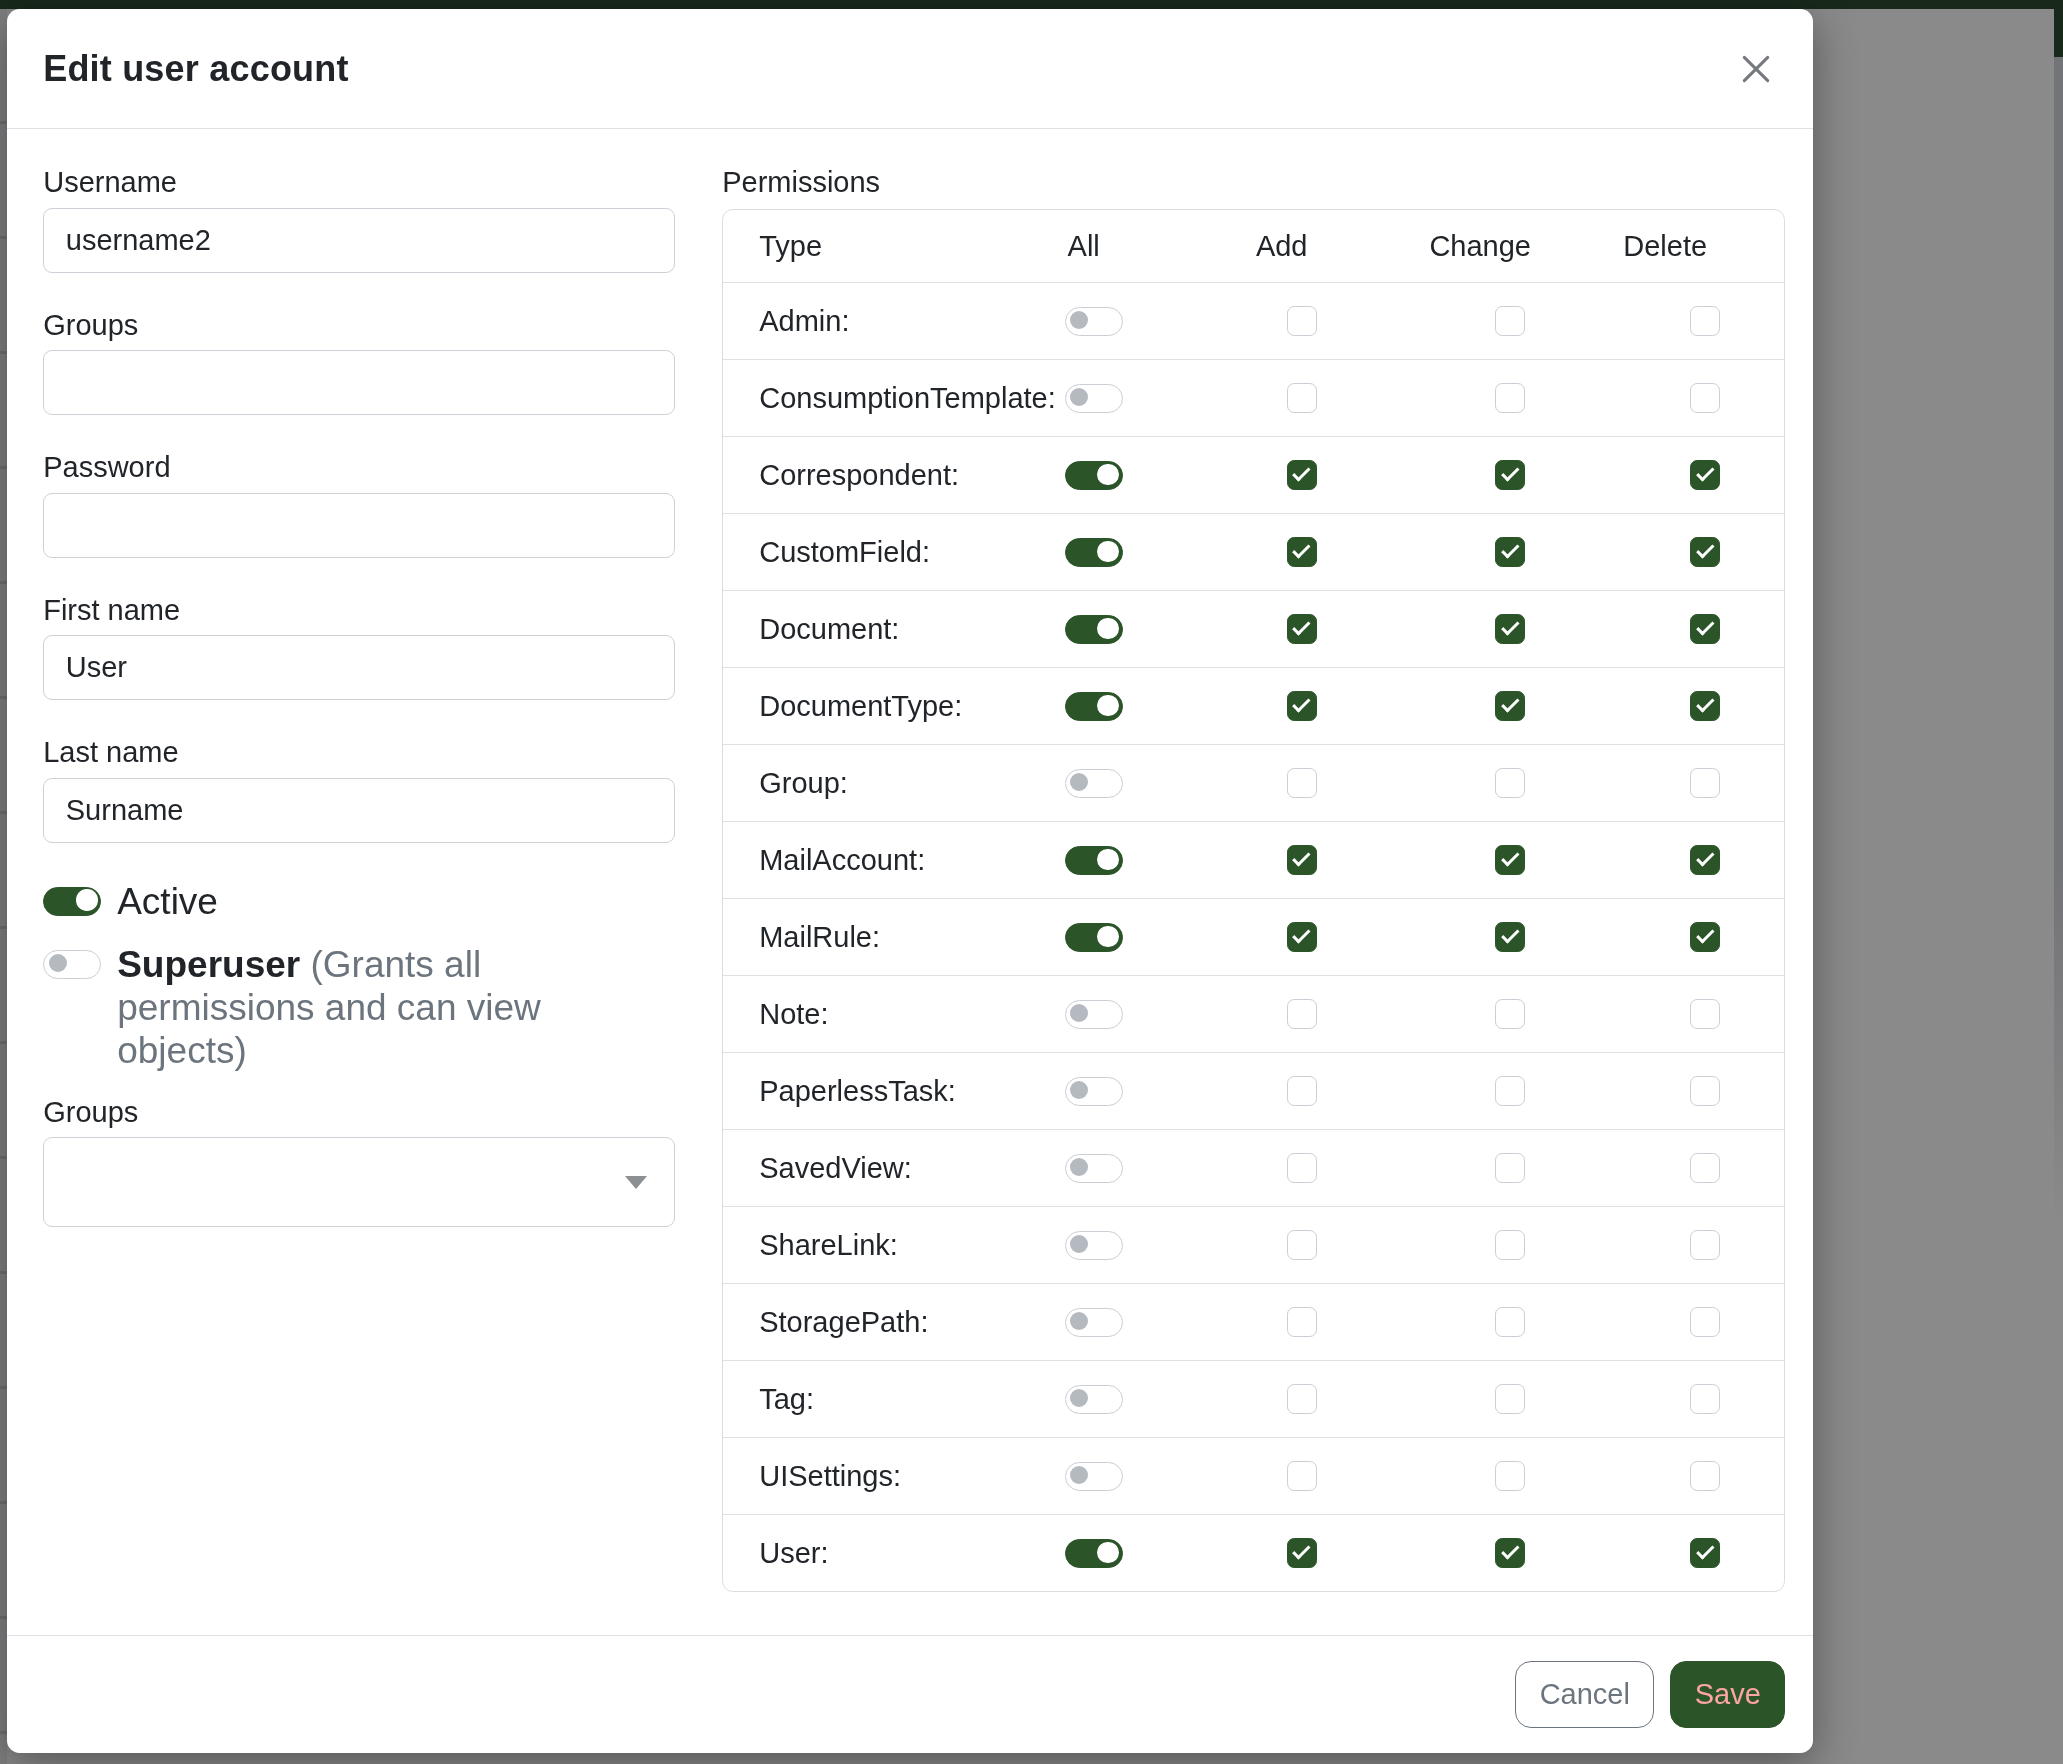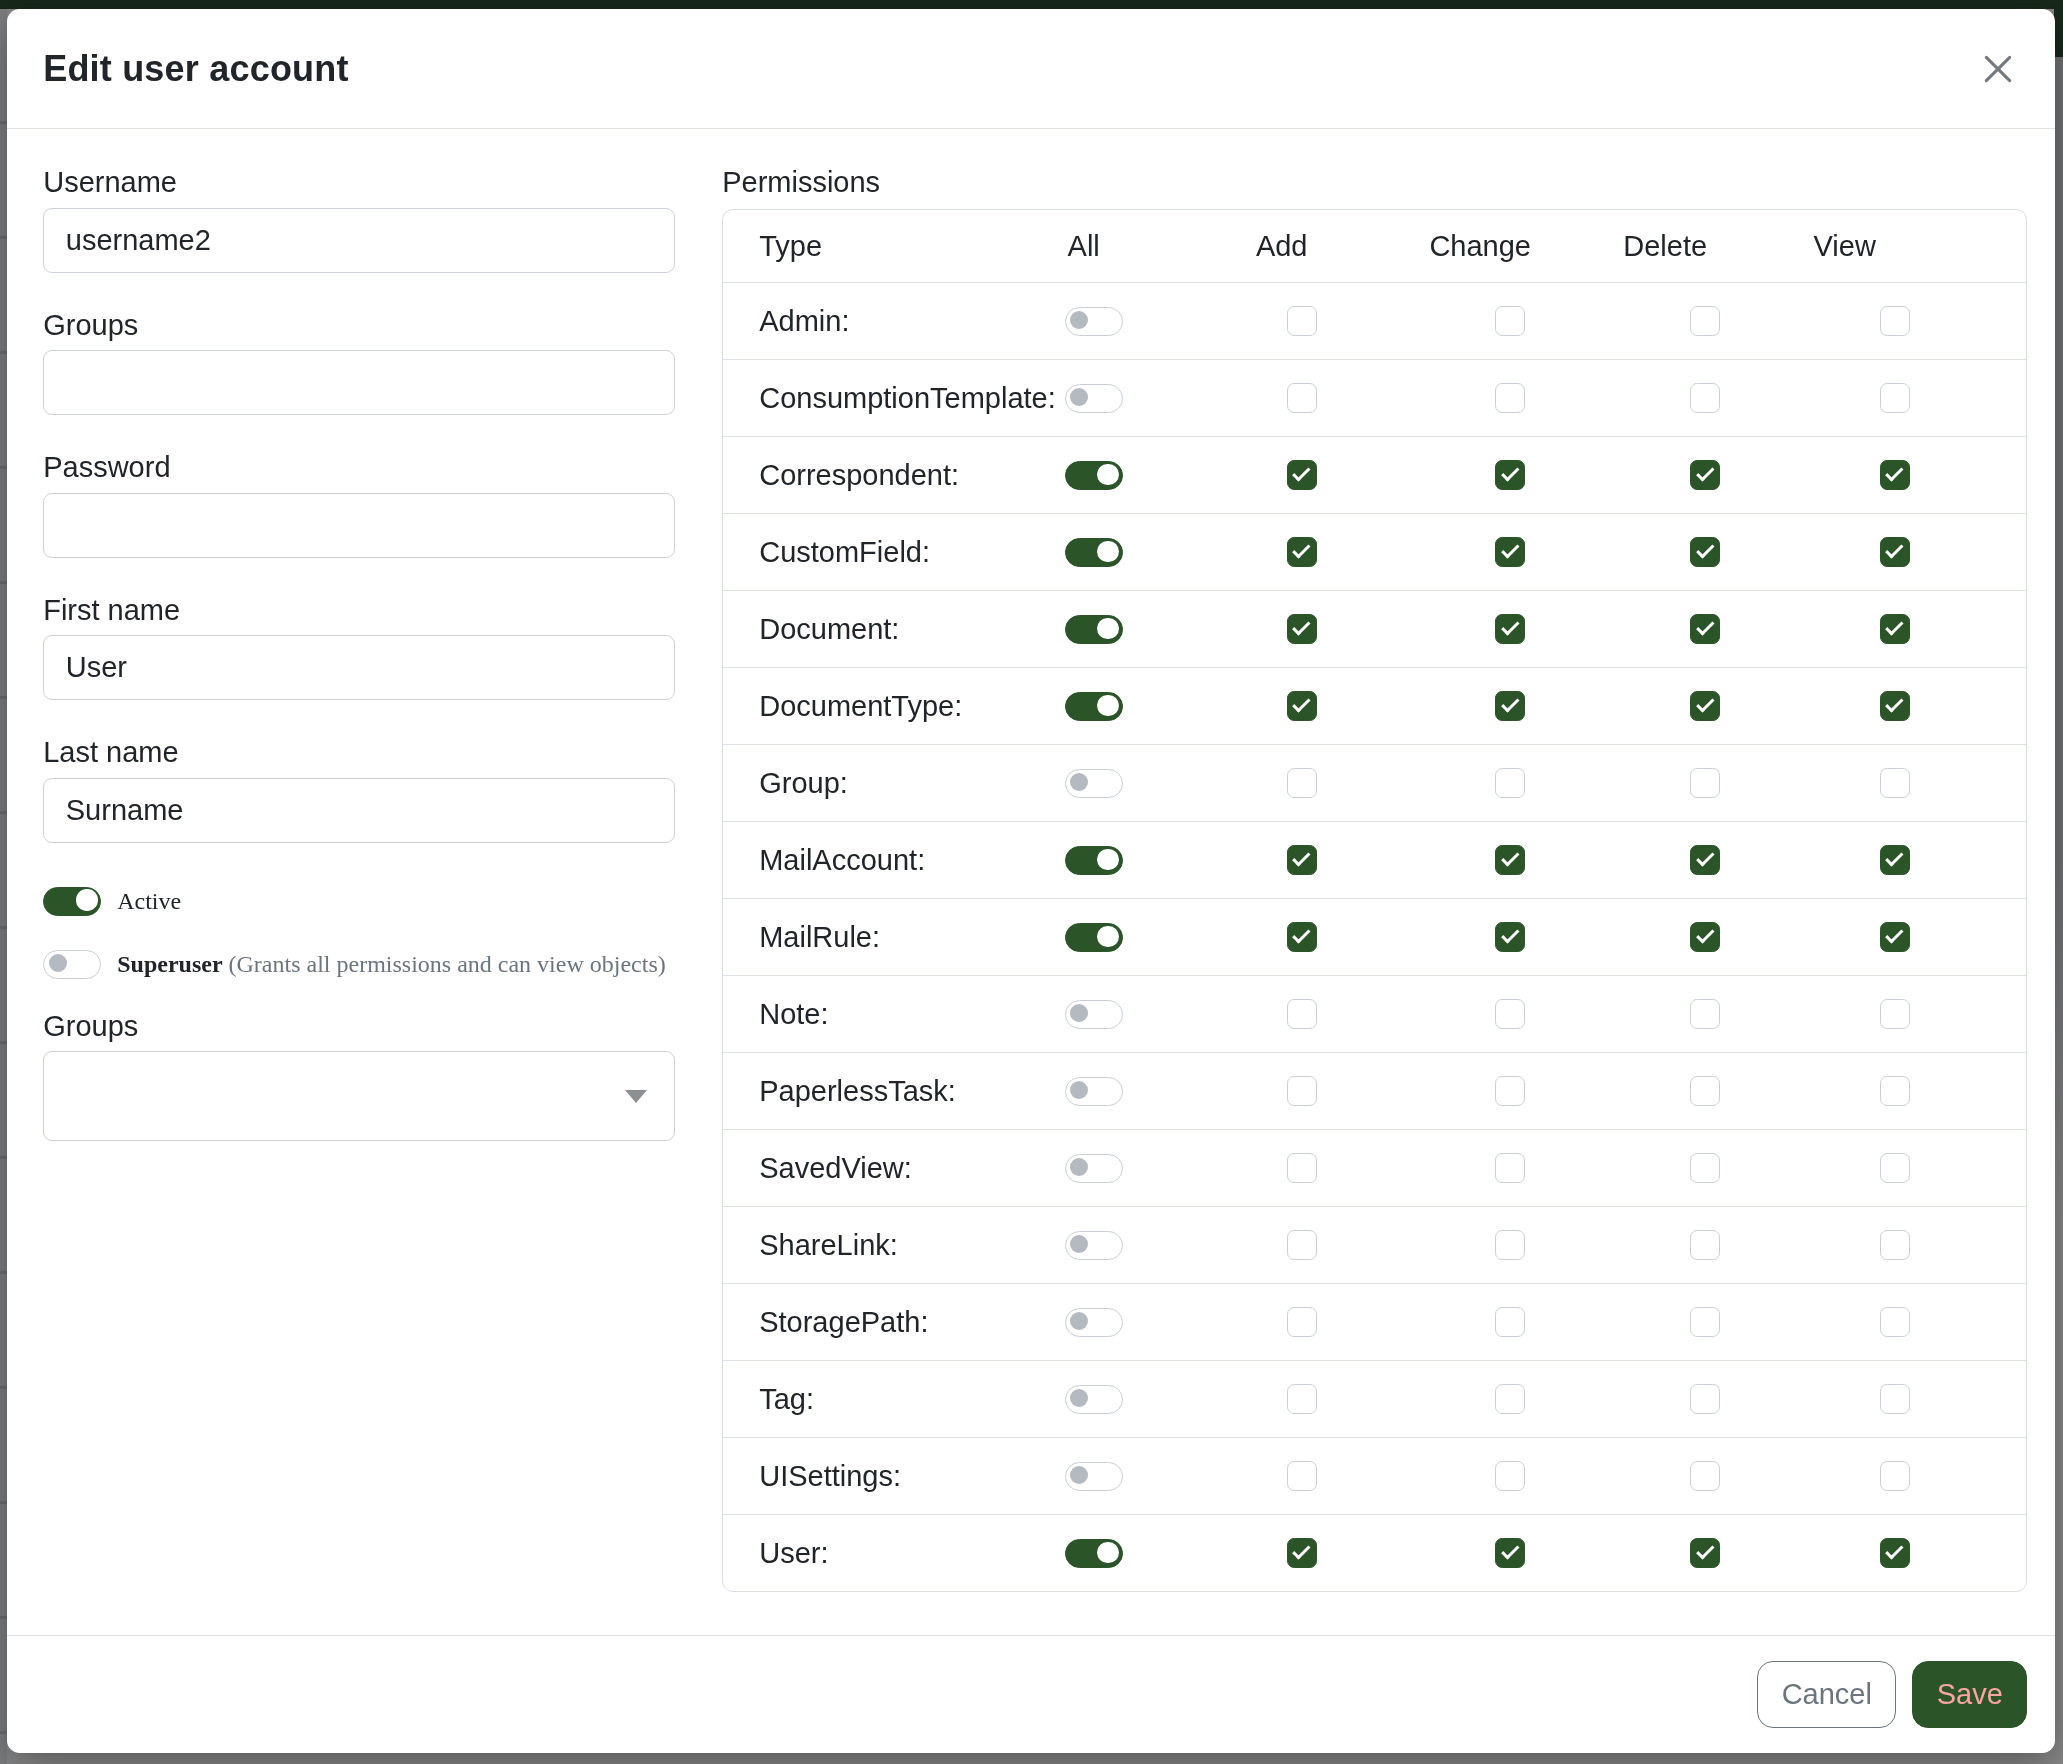--- a/index.html
+++ b/index.html
@@ -13,21 +13,21 @@
   
   .navbar-strip{position:absolute;top:0;left:0;width:2063px;height:9px;}
   .right-chip{position:absolute;top:9px;right:0;width:9px;height:48px;}
   .left-strip{position:absolute;top:9px;left:0;width:7.2px;bottom:0;
     background:repeating-linear-gradient(to bottom,#7f8082 0 112px,#6f7072 112px 115px);}
   .right-strip{position:absolute;top:57px;right:0;width:9px;bottom:0;
     background:linear-gradient(to bottom,#737477 0 810px,#8a8a8a 1170px);}
 
   
   .modal{
-    position:absolute;left:7.2px;top:9px;width:2048px;height:1744px;
+    position:absolute;left:7.2px;top:9px;width:1806px;height:1744px;
     background:#fff;border-radius:12.6px;
     box-shadow:0 10.8px 43px rgba(0,0,0,.38);
     display:flex;flex-direction:column;box-sizing:border-box;
   }
   .modal-header{
     height:120px;flex:none;display:flex;align-items:center;justify-content:space-between;
     padding:0 32px 0 36px;border-bottom:1.8px solid #dee2e6;box-sizing:border-box;
   }
   .modal-title{font-size:36px;font-weight:700;color:#212529;letter-spacing:0.2px;}
   .close-btn{background:none;border:none;padding:7.2px;cursor:pointer;line-height:0;}
@@ -50,21 +50,21 @@
   .switches{margin-top:10.8px;}
   .switch-row{display:flex;align-items:flex-start;}
   .switch-row + .switch-row{margin-top:20px;}
   .switch{width:58px;height:29px;border-radius:16px;flex:none;position:relative;
     box-sizing:border-box;margin-top:7.2px;cursor:pointer;}
   .switch.off{background:#fff;border:1.8px solid #c9cfd5;}
   .switch.on{background:var(--green);border:1.8px solid var(--green);}
   .switch .knob{position:absolute;border-radius:50%;}
   .switch.off .knob{width:18px;height:18px;background:#b4bac0;left:4.5px;top:3.6px;}
   .switch.on .knob{width:21.6px;height:21.6px;background:#fff;right:2.7px;top:1.8px;}
-  .switch-text{margin-left:16px;font-size:24px;line-height:43px;color:#212529;font-family:Liberation Serif, serif;}
+  .switch-text{margin-left:16px;font-size:37px;line-height:43px;color:#212529;}
   .switch-label.semibold{font-weight:700;}
   .switch-hint{color:#6c757d;}
 
   
   .groups{margin-top:25px;}
   .select-box{height:90px;border:1.8px solid #cdd2d8;border-radius:9px;background:#fff;
     position:relative;box-sizing:border-box;cursor:pointer;}
   .caret{position:absolute;right:27px;top:50%;margin-top:-6.3px;width:0;height:0;
     border-left:11.7px solid transparent;border-right:11.7px solid transparent;
     border-top:13.5px solid #8d9093;}

